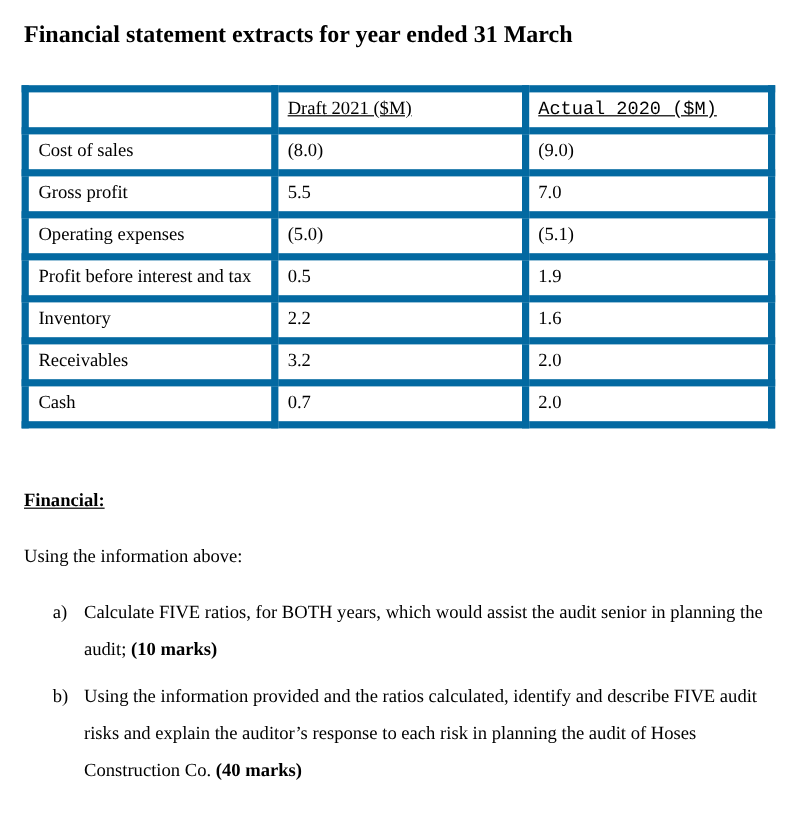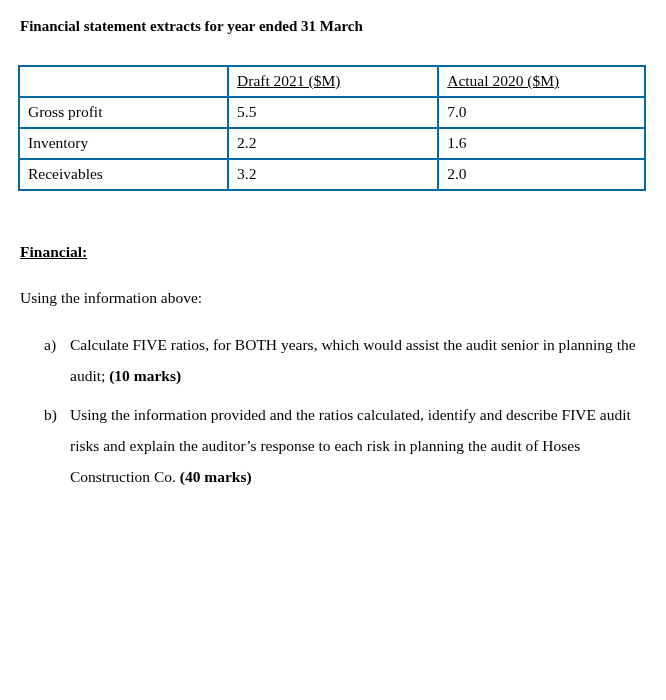--- a/index.html
+++ b/index.html
@@ -13,40 +13,40 @@
   .page {
     width: 666px;
     min-height: 700px;
     box-sizing: border-box;
     padding: 18px 18px 20px 20px;
     background: #ffffff;
   }
   .doc-title {
     font-weight: bold;
     margin: 0 0 30px 0;
-    font-size: 15px;
+    font-size: 20px;
   }
   table.fin-table {
     border-collapse: collapse;
     width: 100%;
     table-layout: fixed;
     margin-left: -2px;
   }
   table.fin-table td {
-    border: 2px solid #0369a1;
+    border: 6px solid #0369a1;
     padding: 5px 8px 6px 8px;
     text-align: left;
     vertical-align: top;
     font-weight: normal;
     overflow: hidden;
     white-space: nowrap;
   }
   .col-label  { width: 33.4%; }
   .col-draft  { width: 33.6%; }
-  .col-actual { width: 33.0%; }
+  .col-actual { width: 33.0%; font-family: Liberation Mono, monospace; }
   .hdr-underline { text-decoration: underline; }
   .required-heading {
     font-weight: bold;
     text-decoration: underline;
     margin: 52px 0 0 0;
   }
   .intro-line {
     margin: 28px 0 12px 0;
   }
   .question-list {
@@ -83,32 +83,52 @@
         <td class="col-label"></td>
         <td class="col-draft">
           <span class="hdr-underline">Draft 2021 ($M)</span>
         </td>
         <td class="col-actual">
           <span class="hdr-underline">Actual 2020 ($M)</span>
         </td>
       </tr>
 
       <tr>
+        <td>Cost of sales</td>
+        <td>(8.0)</td>
+        <td>(9.0)</td>
+      </tr>
+      <tr>
         <td>Gross profit</td>
         <td>5.5</td>
         <td>7.0</td>
+      </tr>
+      <tr>
+        <td>Operating expenses</td>
+        <td>(5.0)</td>
+        <td>(5.1)</td>
+      </tr>
+      <tr>
+        <td>Profit before interest and tax</td>
+        <td>0.5</td>
+        <td>1.9</td>
       </tr>
       <tr>
         <td>Inventory</td>
         <td>2.2</td>
         <td>1.6</td>
       </tr>
       <tr>
         <td>Receivables</td>
         <td>3.2</td>
+        <td>2.0</td>
+      </tr>
+      <tr>
+        <td>Cash</td>
+        <td>0.7</td>
         <td>2.0</td>
       </tr>
     </tbody>
   </table>
 
   <p class="required-heading">Financial:</p>
 
   <p class="intro-line">Using the information above:</p>
 
   <div class="question-list">

